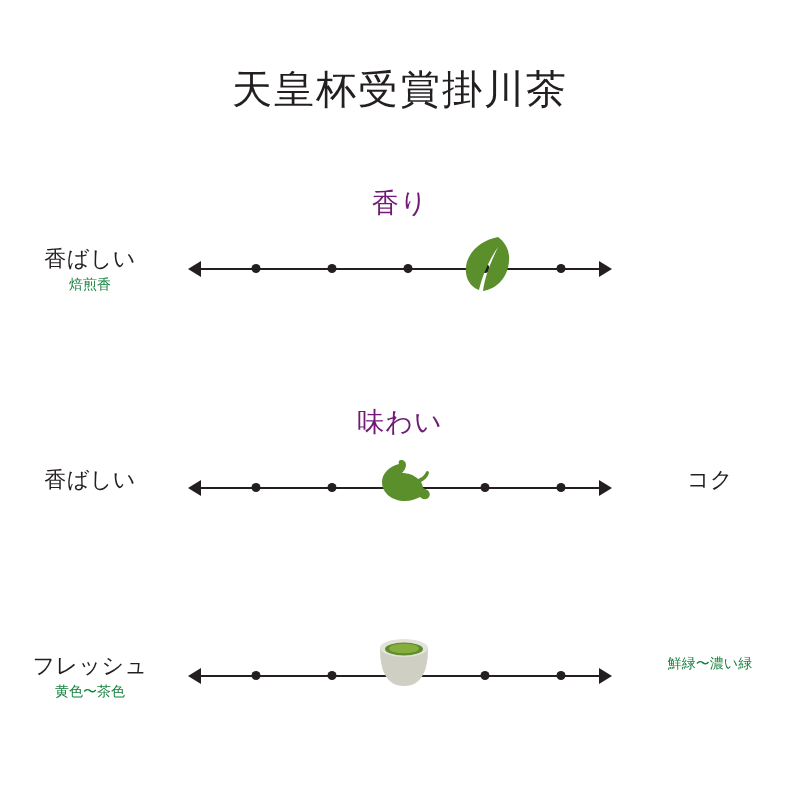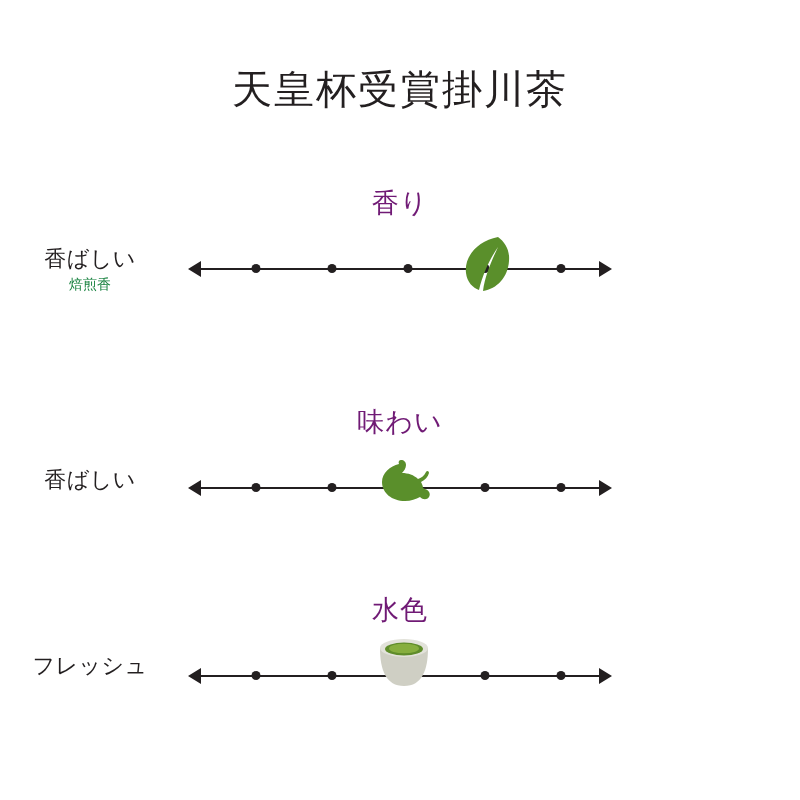--- a/index.html
+++ b/index.html
@@ -199,30 +199,31 @@
         <div class="tick" style="left:88%"></div>
 
         <div class="marker marker-pot" style="left:51%">
           <svg width="62" height="56" viewBox="0 0 62 56" xmlns="http://www.w3.org/2000/svg">
             <path d="M28 6c-2 0-3 2-2 4-9 2-17 9-17 18 0 11 10 19 23 19 6 0 11-2 15-4 3 3 7 3 9 0 2-3 0-7-4-8l-2-1c0-2-1-4-2-6 4-2 7-5 8-9 0-2-2-3-3-1-2 4-5 6-8 7-4-4-10-6-16-6 2-2 4-5 4-8 0-3-2-5-5-5z" fill="#5a8f2b"></path>
           </svg>
         </div>
       </div>
 
       <div class="side-label side-right">
+        <div class="side-main two-line-main">コク</div>
       </div>
     </div>
   </div>
 
   <div class="scale-block scale-3">
-    <div class="scale-title">水色</div>
 
     <div class="axis-row">
       <div class="side-label side-left">
         <div class="side-main">フレッシュ</div>
+        <div class="side-sub">黄色〜茶色</div>
       </div>
 
       <div class="axis">
         <div class="arrow arrow-left"></div>
         <div class="arrow arrow-right"></div>
         <div class="axis-line"></div>
         <div class="tick" style="left:16%"></div>
         <div class="tick" style="left:34%"></div>
         <div class="tick" style="left:52%"></div>
         <div class="tick" style="left:70%"></div>
@@ -232,17 +233,18 @@
           <svg width="60" height="62" viewBox="0 0 60 62" xmlns="http://www.w3.org/2000/svg">
             <path d="M6 14c0 22 6 38 24 38s24-16 24-38z" fill="#cfcfc4"></path>
             <ellipse cx="30" cy="14" rx="24" ry="9" fill="#e2e2da"></ellipse>
             <ellipse cx="30" cy="15" rx="19" ry="6.5" fill="#5f8c2a"></ellipse>
             <ellipse cx="30" cy="14.5" rx="15" ry="4.8" fill="#86ae3e"></ellipse>
           </svg>
         </div>
       </div>
 
       <div class="side-label side-right">
+        <div class="side-sub">鮮緑〜濃い緑</div>
       </div>
     </div>
   </div>
 
 </div>
 
 </body></html>

